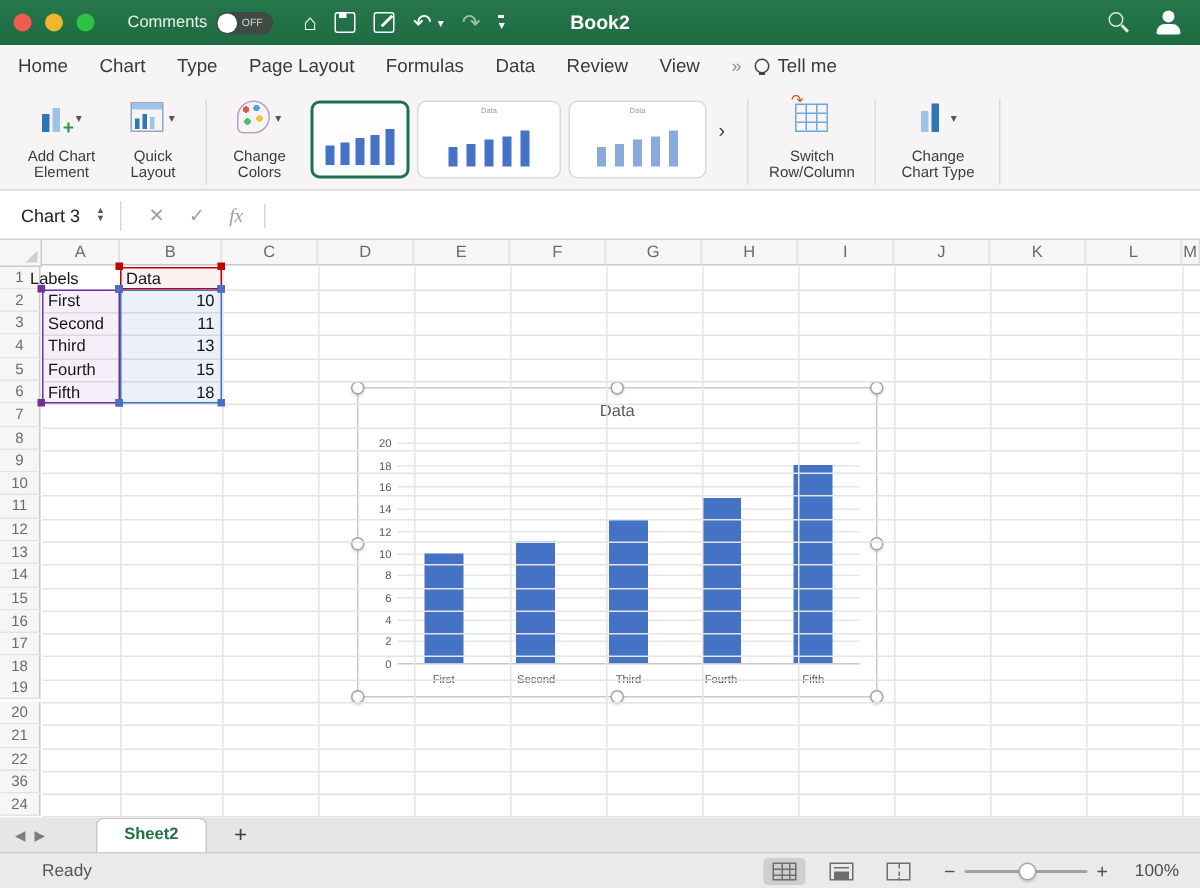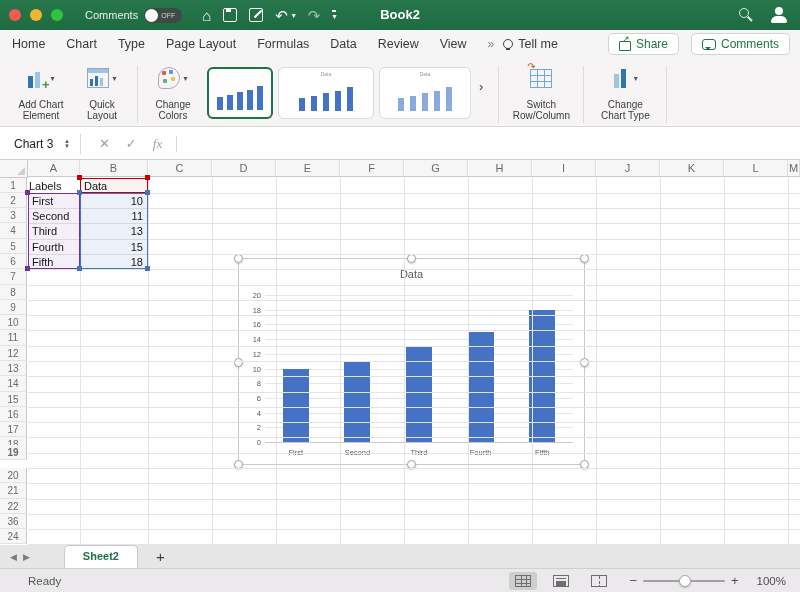--- a/index.html
+++ b/index.html
@@ -209,30 +209,20 @@
       <div class="tab">Page Layout</div>
       <div class="tab">Formulas</div>
       <div class="tab">Data</div>
       <div class="tab">Review</div>
       <div class="tab">View</div>
     </div>
   <span class="ovf">»</span>
   <div class="tellme">
     <span class="bulb"></span>
     <span>Tell me</span>
-  </div>
-  <div class="tr-right">
-    <div class="pillbtn">
-      <span class="shareico"></span>
-      <span>Share</span>
-    </div>
-    <div class="pillbtn">
-      <span class="bubble"></span>
-      <span>Comments</span>
-    </div>
   </div>
 </div>
 
 <div class="ribbon">
   <div class="rbtn" style="width:60px">
     <div class="iconrow">
         <div class="icon-ace"></div>
       <span class="chev">▾</span>
       </div>
     <div class="rlabel">Add Chart Element</div>
@@ -418,21 +408,21 @@
     <div class="rowhead" style="top: 216.27px; height: 15.29px; line-height: 15.29px;">14</div>
     <div class="gl-h" style="left: 28px; width: 772px; top: 231.56px;"></div>
     <div class="rowhead" style="top: 231.56px; height: 15.29px; line-height: 15.29px;">15</div>
     <div class="gl-h" style="left: 28px; width: 772px; top: 246.85px;"></div>
     <div class="rowhead" style="top: 246.85px; height: 15.29px; line-height: 15.29px;">16</div>
     <div class="gl-h" style="left: 28px; width: 772px; top: 262.14px;"></div>
     <div class="rowhead" style="top: 262.14px; height: 15.29px; line-height: 15.29px;">17</div>
     <div class="gl-h" style="left: 28px; width: 772px; top: 277.43px;"></div>
     <div class="rowhead" style="top: 277.43px; height: 15.29px; line-height: 15.29px;">18</div>
     <div class="gl-h" style="left: 28px; width: 772px; top: 292.72px;"></div>
-    <div class="rowhead" style="top: 285px; height: 15.29px; line-height: 15.29px; font-weight: bold;">19</div>
+    <div class="rowhead" style="top: 291px; height: 15.29px; line-height: 15.29px;">19</div>
     <div class="gl-h" style="left: 28px; width: 772px; top: 308.01px;"></div>
     <div class="rowhead" style="top: 308.01px; height: 15.29px; line-height: 15.29px;">20</div>
     <div class="gl-h" style="left: 28px; width: 772px; top: 323.3px;"></div>
     <div class="rowhead" style="top: 323.3px; height: 15.29px; line-height: 15.29px;">21</div>
     <div class="gl-h" style="left: 28px; width: 772px; top: 338.59px;"></div>
     <div class="rowhead" style="top: 338.59px; height: 15.29px; line-height: 15.29px;">22</div>
     <div class="gl-h" style="left: 28px; width: 772px; top: 353.88px;"></div>
     <div class="rowhead" style="top: 353.88px; height: 15.29px; line-height: 15.29px;">36</div>
     <div class="gl-h" style="left: 28px; width: 772px; top: 369.17px;"></div>
     <div class="rowhead" style="top: 369.17px; height: 15.29px; line-height: 15.29px;">24</div>
@@ -445,21 +435,21 @@
     <div class="selbox" style="left: 28px; top: 32.79px; width: 52px; height: 76.45px; border-color: rgb(112, 48, 160); background: rgba(112, 48, 160, 0.08);"></div>
     <div class="selh" style="left: 25px; top: 29.79px; background: rgb(112, 48, 160);"></div>
     <div class="selh" style="left: 77px; top: 29.79px; background: rgb(112, 48, 160);"></div>
     <div class="selh" style="left: 25px; top: 106.24px; background: rgb(112, 48, 160);"></div>
     <div class="selh" style="left: 77px; top: 106.24px; background: rgb(112, 48, 160);"></div>
     <div class="selbox" style="left: 80px; top: 32.79px; width: 68px; height: 76.45px; border-color: rgb(68, 114, 196); background: rgba(68, 114, 196, 0.1);"></div>
     <div class="selh" style="left: 77px; top: 29.79px; background: rgb(68, 114, 196);"></div>
     <div class="selh" style="left: 145px; top: 29.79px; background: rgb(68, 114, 196);"></div>
     <div class="selh" style="left: 77px; top: 106.24px; background: rgb(68, 114, 196);"></div>
     <div class="selh" style="left: 145px; top: 106.24px; background: rgb(68, 114, 196);"></div>
-    <div class="cellv" style="left: 29px; width: 43px; top: 18.5px; text-align: left;">Labels</div>
+    <div class="cellv" style="left: 20px; width: 43px; top: 18.5px; text-align: left;">Labels</div>
     <div class="cellv" style="left: 84px; width: 59px; top: 18.5px; text-align: left;">Data</div>
     <div class="cellv" style="left: 32px; width: 43px; top: 33.79px; text-align: left;">First</div>
     <div class="cellv" style="left: 84px; width: 59px; top: 33.79px; text-align: right;">10</div>
     <div class="cellv" style="left: 32px; width: 43px; top: 49.08px; text-align: left;">Second</div>
     <div class="cellv" style="left: 84px; width: 59px; top: 49.08px; text-align: right;">11</div>
     <div class="cellv" style="left: 32px; width: 43px; top: 64.37px; text-align: left;">Third</div>
     <div class="cellv" style="left: 84px; width: 59px; top: 64.37px; text-align: right;">13</div>
     <div class="cellv" style="left: 32px; width: 43px; top: 79.66px; text-align: left;">Fourth</div>
     <div class="cellv" style="left: 84px; width: 59px; top: 79.66px; text-align: right;">15</div>
     <div class="cellv" style="left: 32px; width: 43px; top: 94.95px; text-align: left;">Fifth</div>

